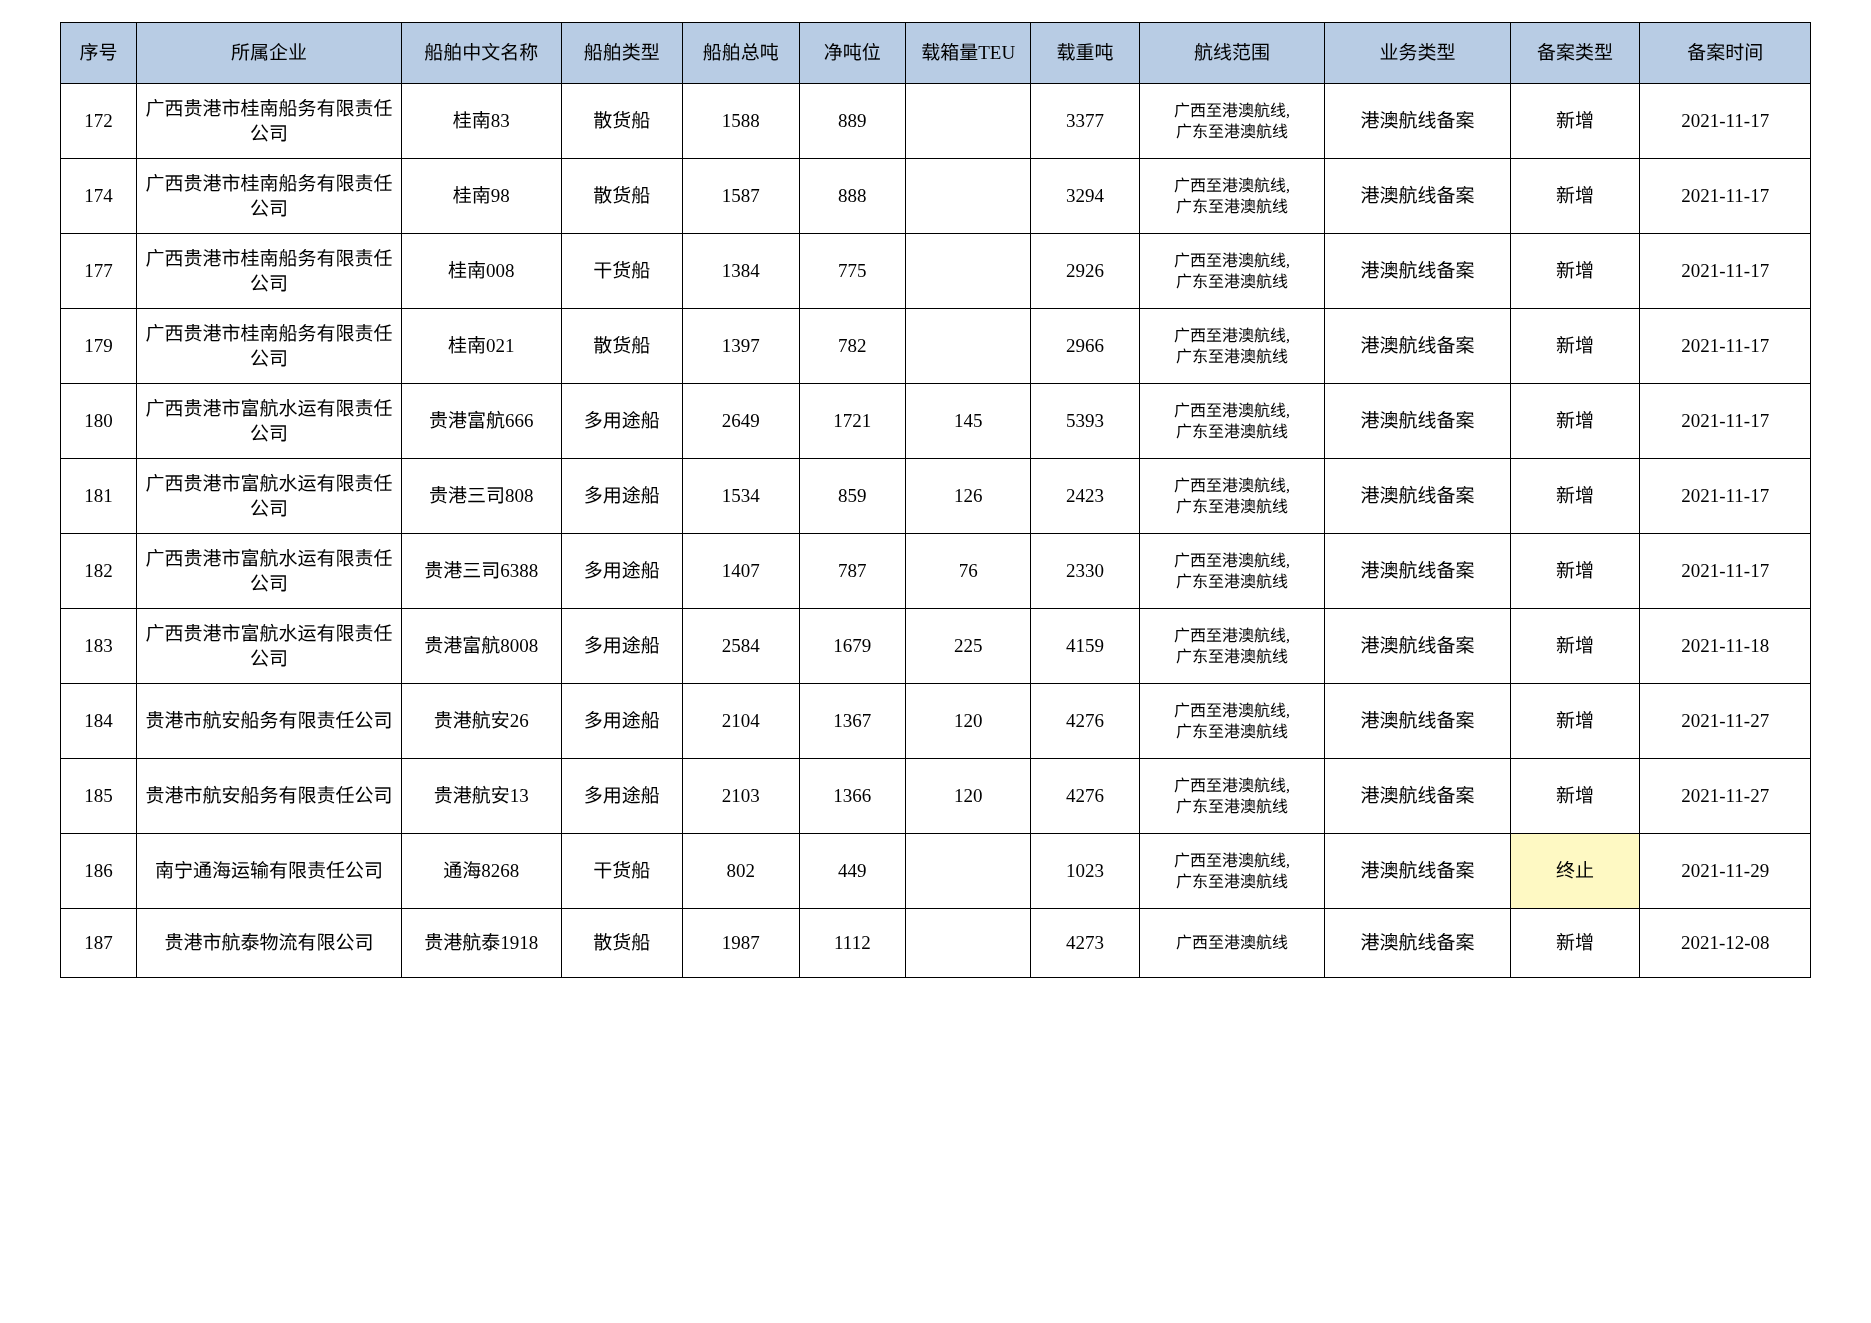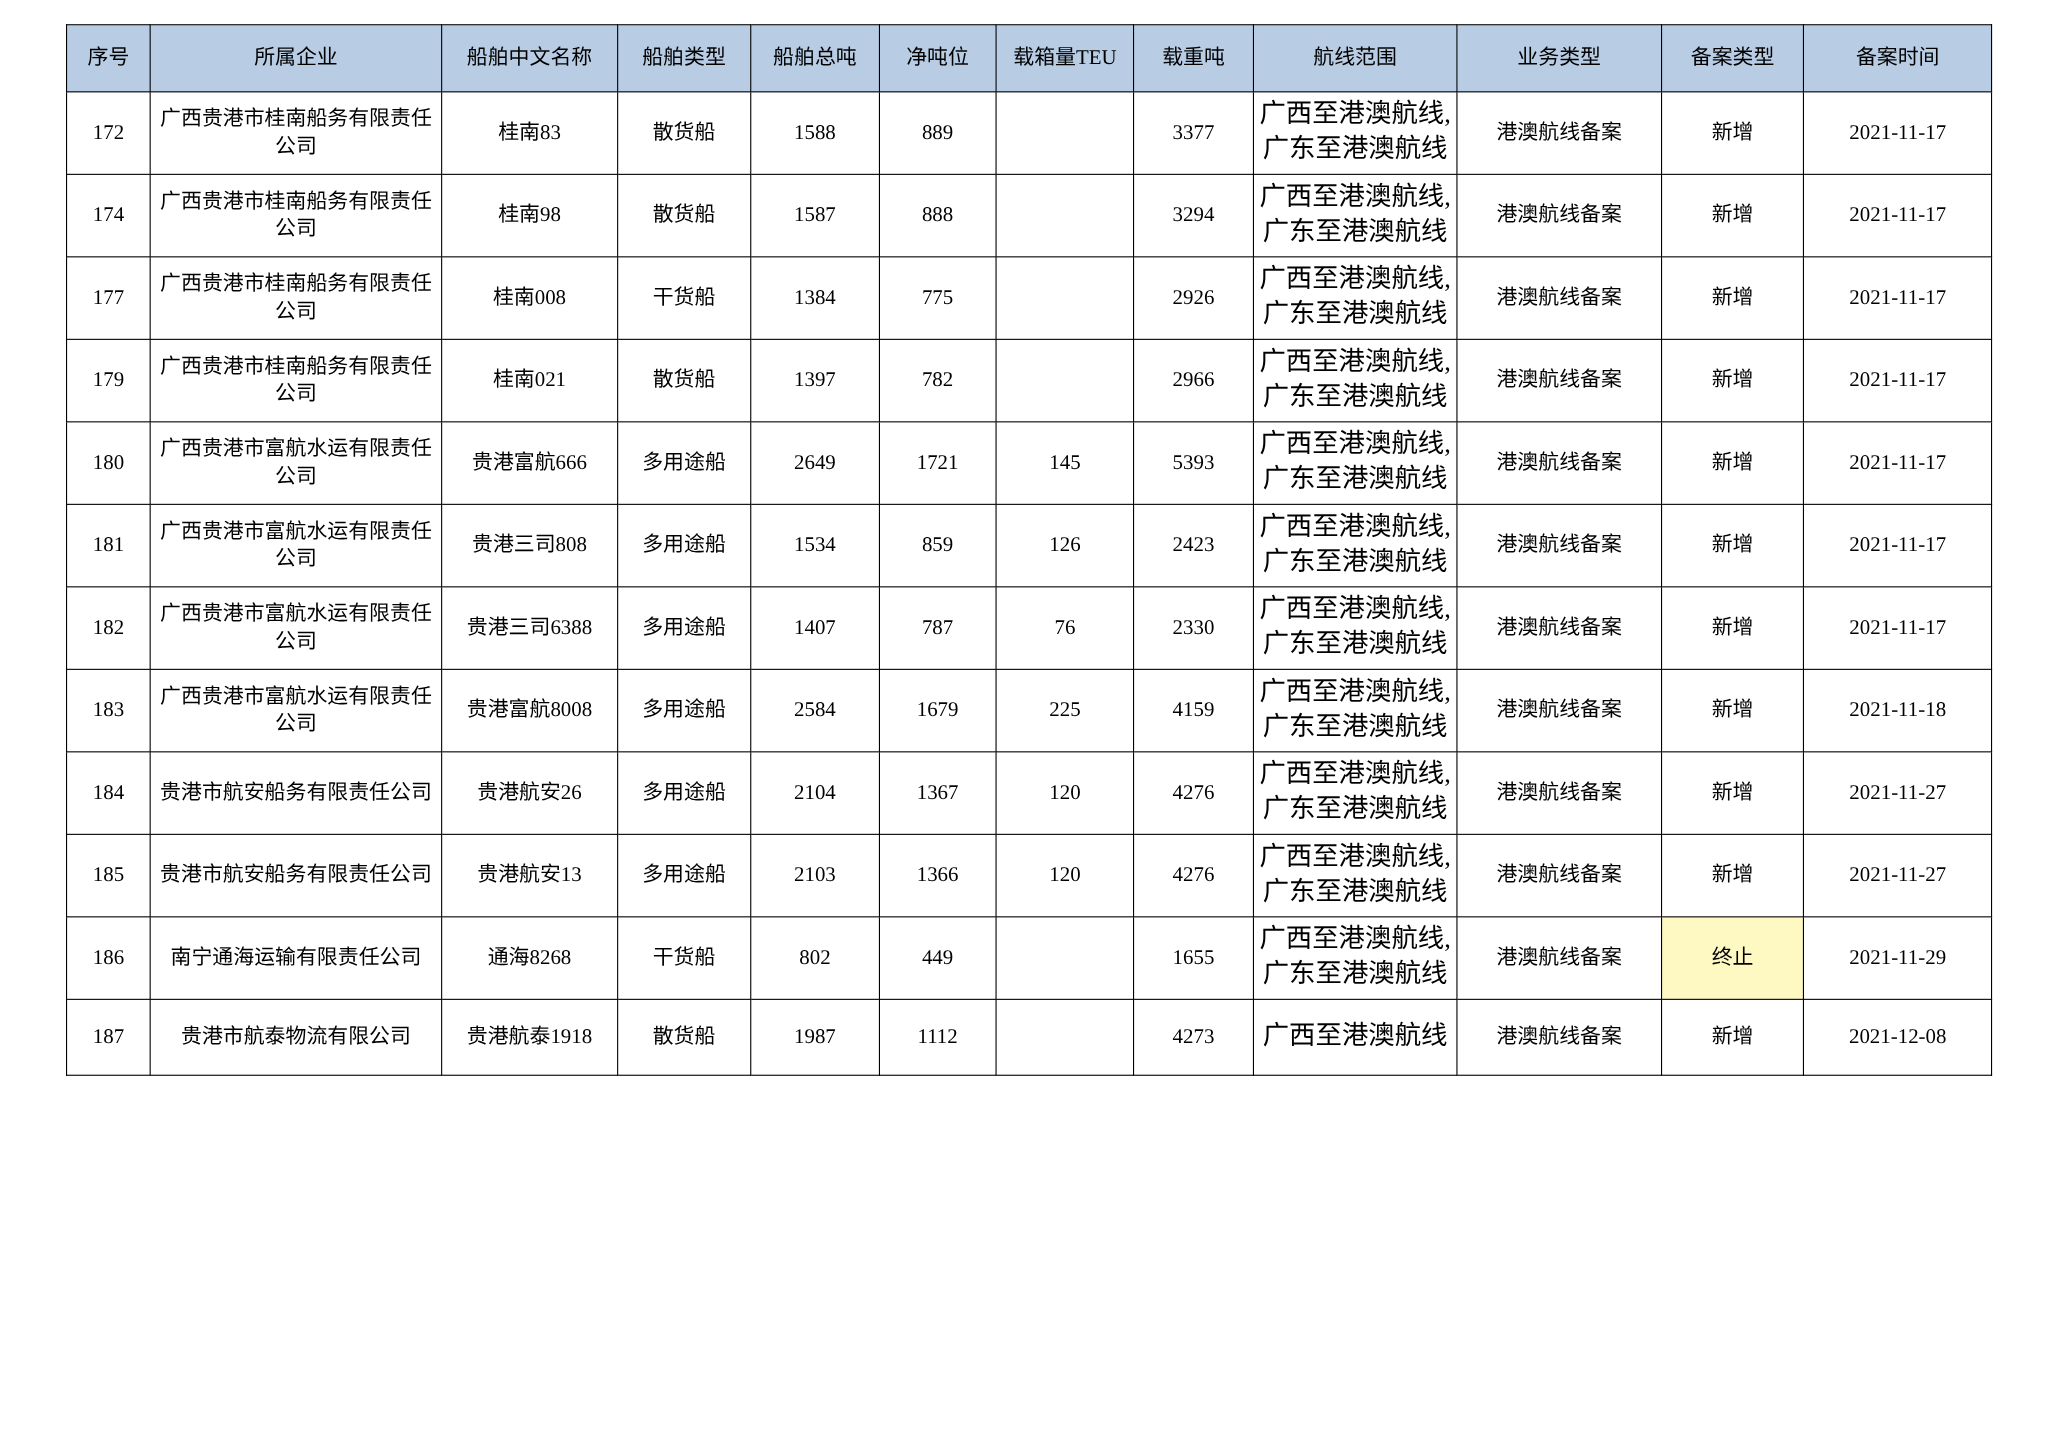--- a/index.html
+++ b/index.html
@@ -48,21 +48,21 @@
     height: 64px;
   }
   td.col-seq       { width: 62px; }
   td.col-company   { width: 238px; }
   td.col-shipname  { width: 140px; }
   td.col-shiptype  { width: 104px; }
   td.col-gross     { width: 100px; }
   td.col-net       { width: 90px; }
   td.col-teu       { width: 108px; }
   td.col-dwt       { width: 92px; }
-  td.col-route     { width: 164px; font-size: 24px; }
+  td.col-route     { width: 164px; font-size: 16px; }
   td.col-biz       { width: 164px; }
   td.col-record    { width: 112px; }
   td.col-date      { width: 150px; }
 
   th.col-seq       { width: 62px; }
   th.col-company   { width: 238px; }
   th.col-shipname  { width: 140px; }
   th.col-shiptype  { width: 104px; }
   th.col-gross     { width: 100px; }
   th.col-net       { width: 90px; }
@@ -274,21 +274,21 @@
           <td class="col-date">2021-11-27</td>
         </tr>
         <tr>
           <td class="col-seq">186</td>
           <td class="col-company">南宁通海运输有限责任公司</td>
           <td class="col-shipname">通海8268</td>
           <td class="col-shiptype">干货船</td>
           <td class="col-gross">802</td>
           <td class="col-net">449</td>
           <td class="col-teu"></td>
-          <td class="col-dwt">1655</td>
+          <td class="col-dwt">1023</td>
           <td class="col-route">
             <span class="route-line">广西至港澳航线,</span>
             <span class="route-line">广东至港澳航线</span>
           </td>
           <td class="col-biz">港澳航线备案</td>
           <td class="col-record highlight-yellow">终止</td>
           <td class="col-date">2021-11-29</td>
         </tr>
         <tr class="last-row">
           <td class="col-seq">187</td>

